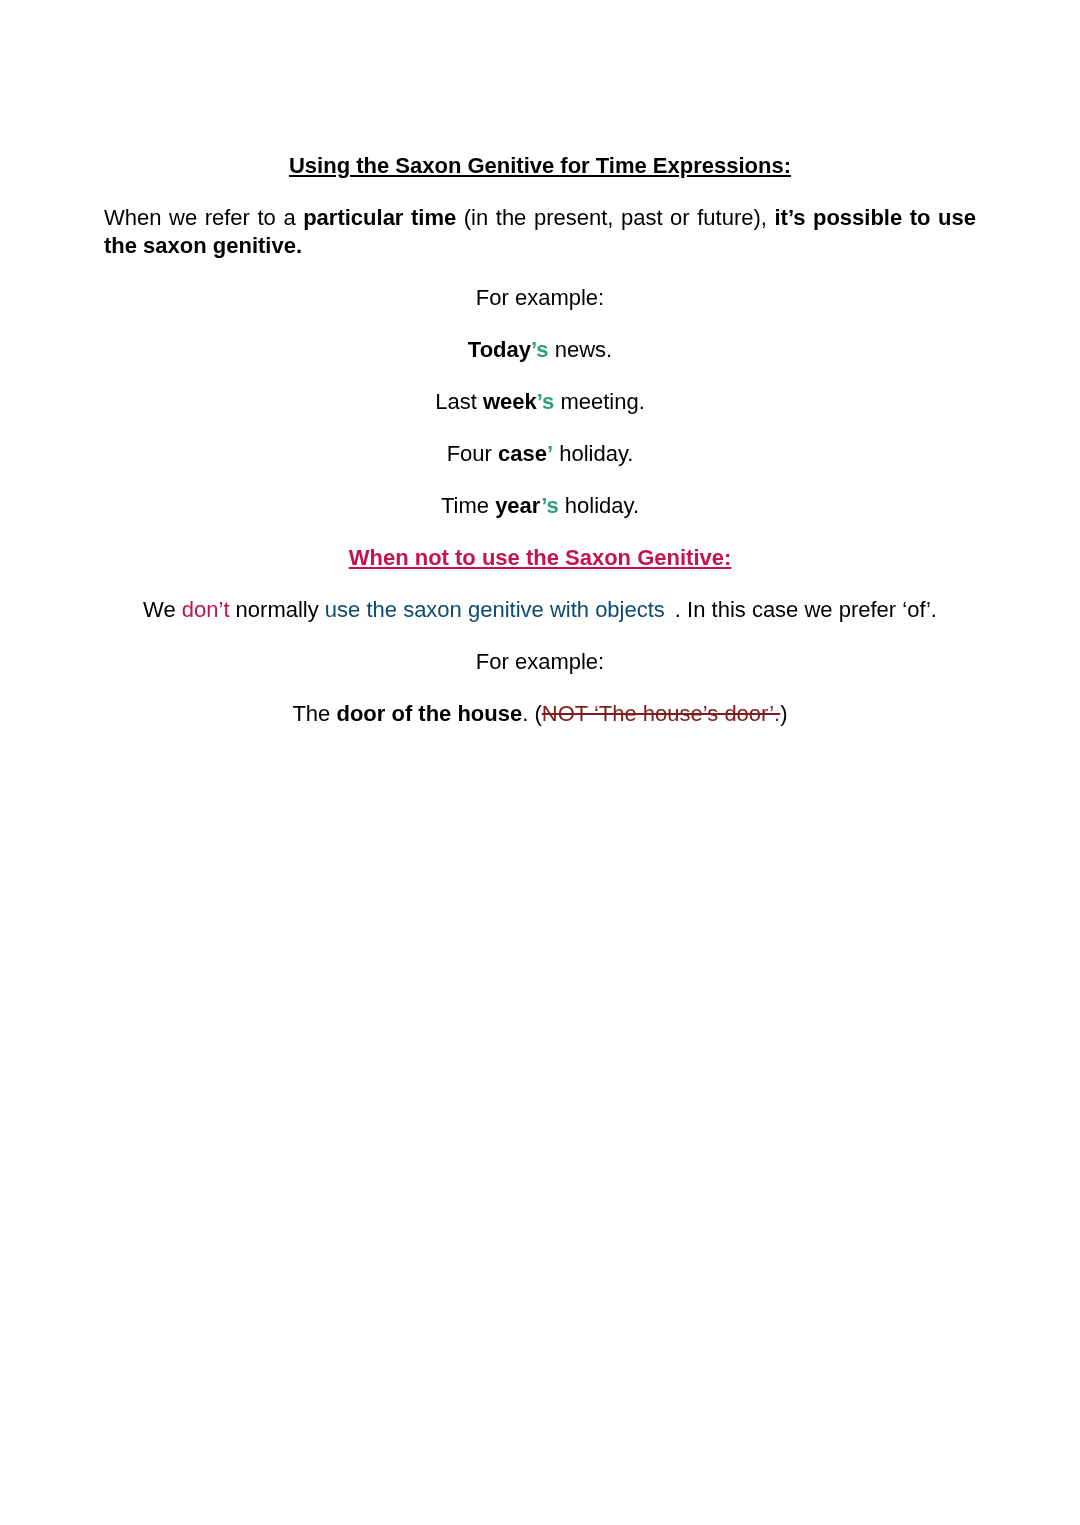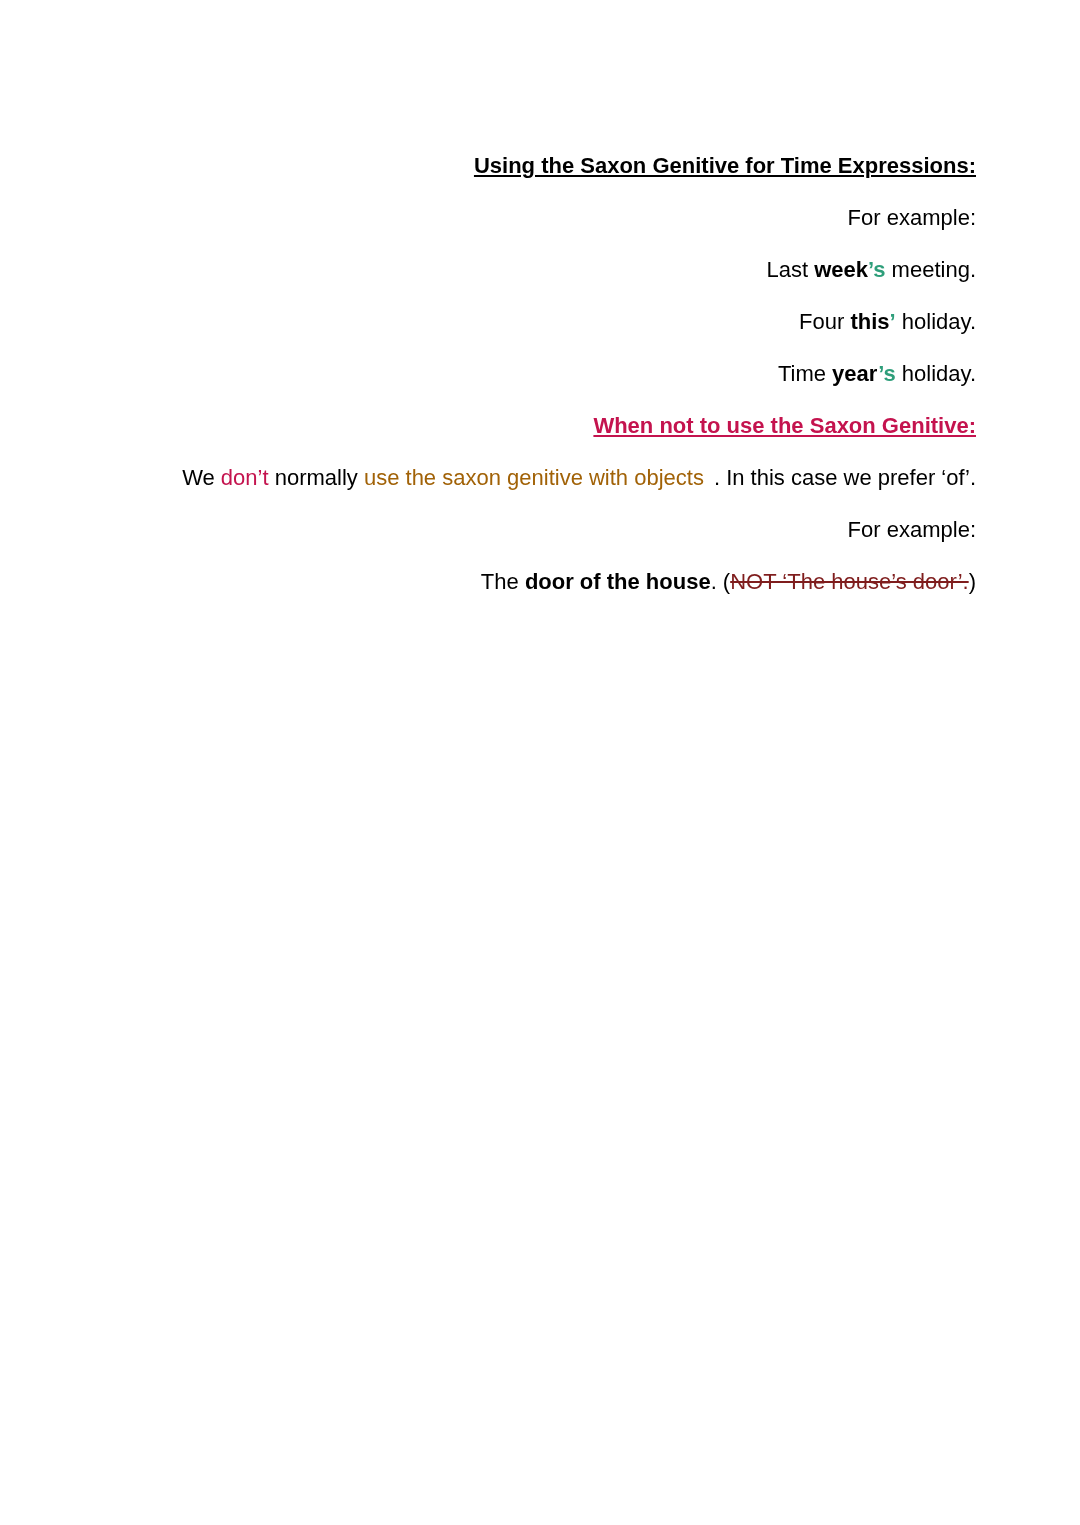--- a/index.html
+++ b/index.html
@@ -21,38 +21,40 @@
     box-sizing: border-box;
   }
   .content {
     box-sizing: border-box;
     padding: 152px 104px 0 104px;
     font-size: 22px;
     line-height: 28px;
   }
   p.block {
     margin: 0 0 24px 0;
-    text-align: right;
+    text-align: center;
   }
   p.block.justify {
     text-align: justify;
   }
   span.seg { white-space: pre-wrap; }
   span.bold { font-weight: 700; }
   span.underline { text-decoration: underline; }
   span.strike { text-decoration: line-through; }
 </style>
 </head>
 <body>
 
 <div class="page">
   <div class="content">
       <p class="block"><span class="seg bold underline" style="color: rgb(0, 0, 0);">Using the Saxon Genitive for Time Expressions:</span></p>
+      <p class="block justify"><span class="seg" style="color: rgb(0, 0, 0);">When we refer to a </span><span class="seg bold" style="color: rgb(0, 0, 0);">particular time</span><span class="seg" style="color: rgb(0, 0, 0);"> (in the present, past or future), </span><span class="seg bold" style="color: rgb(0, 0, 0);">it’s possible to use the saxon genitive.</span></p>
       <p class="block"><span class="seg" style="color: rgb(0, 0, 0);">For example:</span></p>
+      <p class="block"><span class="seg bold" style="color: rgb(0, 0, 0);">Today</span><span class="seg bold" style="color: rgb(46, 158, 122);">’s</span><span class="seg" style="color: rgb(0, 0, 0);"> news.</span></p>
       <p class="block"><span class="seg" style="color: rgb(0, 0, 0);">Last </span><span class="seg bold" style="color: rgb(0, 0, 0);">week</span><span class="seg bold" style="color: rgb(46, 158, 122);">’s</span><span class="seg" style="color: rgb(0, 0, 0);"> meeting.</span></p>
-      <p class="block"><span class="seg" style="color: rgb(0, 0, 0);">Four </span><span class="seg bold" style="color: rgb(0, 0, 0);">this</span><span class="seg bold" style="color: rgb(46, 158, 122);">’</span><span class="seg" style="color: rgb(0, 0, 0);"> holiday.</span></p>
+      <p class="block"><span class="seg" style="color: rgb(0, 0, 0);">Four </span><span class="seg bold" style="color: rgb(0, 0, 0);">case</span><span class="seg bold" style="color: rgb(46, 158, 122);">’</span><span class="seg" style="color: rgb(0, 0, 0);"> holiday.</span></p>
       <p class="block"><span class="seg" style="color: rgb(0, 0, 0);">Time </span><span class="seg bold" style="color: rgb(0, 0, 0);">year</span><span class="seg bold" style="color: rgb(46, 158, 122);">’s</span><span class="seg" style="color: rgb(0, 0, 0);"> holiday.</span></p>
       <p class="block"><span class="seg bold underline" style="color: rgb(196, 19, 78);">When not to use the Saxon Genitive:</span></p>
-      <p class="block"><span class="seg" style="color: rgb(0, 0, 0);">We </span><span class="seg" style="color: rgb(196, 19, 78);">don’t</span><span class="seg" style="color: rgb(0, 0, 0);"> normally </span><span class="seg" style="color: #a16207;">use the saxon genitive with objects</span><span class="seg" style="color: rgb(0, 0, 0); margin-left: 10px;">. In this case we prefer ‘of’.</span></p>
+      <p class="block"><span class="seg" style="color: rgb(0, 0, 0);">We </span><span class="seg" style="color: rgb(196, 19, 78);">don’t</span><span class="seg" style="color: rgb(0, 0, 0);"> normally </span><span class="seg" style="color: #0c4a6e;">use the saxon genitive with objects</span><span class="seg" style="color: rgb(0, 0, 0); margin-left: 10px;">. In this case we prefer ‘of’.</span></p>
       <p class="block"><span class="seg" style="color: rgb(0, 0, 0);">For example:</span></p>
       <p class="block"><span class="seg" style="color: rgb(0, 0, 0);">The </span><span class="seg bold" style="color: rgb(0, 0, 0);">door of the house</span><span class="seg" style="color: rgb(0, 0, 0);">. (</span><span class="seg strike" style="color: #7f1d1d;">NOT ‘The house’s door’.</span><span class="seg" style="color: rgb(0, 0, 0);">)</span></p>
     </div>
 </div>
 
 </body></html>

